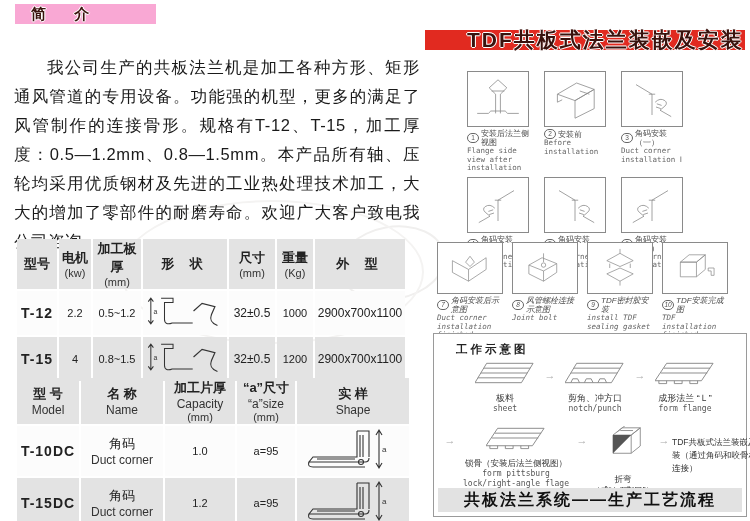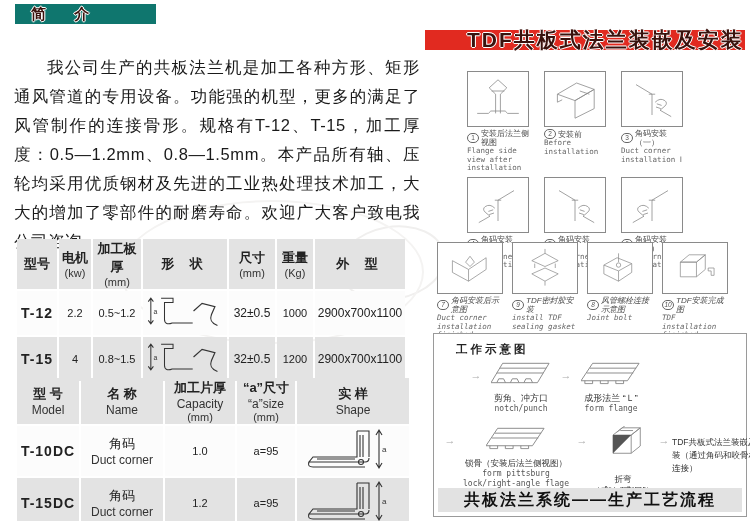--- a/index.html
+++ b/index.html
@@ -5,21 +5,21 @@
   html,body{margin:0;padding:0;}
   body{
     width:750px;height:521px;position:relative;background:#ffffff;
     font-family:"Liberation Sans",sans-serif;color:#1c1c1c;overflow:hidden;
   }
   
   .wm{position:absolute;border:2px solid #f0efee;border-radius:50%;}
   .wm1{left:338px;top:226px;width:104px;height:70px;transform:rotate(-10deg);}
   .wm2{left:120px;top:200px;width:300px;height:140px;border-color:#f4f3f2;}
   
-  .red-bar{position:absolute;background:#0f766e;}
+  .red-bar{position:absolute;background:#f9a8d4;}
   .bar-label{
     font-weight:bold;color:#3a120d;line-height:20px;display:block;
     text-shadow:-1px 0 #fff,1px 0 #fff,0 -1px #fff,0 1px #fff;
   }
   .intro-bar{left:15px;top:4px;width:141px;height:20px;}
   .intro-bar .bar-label{font-size:15px;letter-spacing:12px;padding-left:16px;}
   .intro-text{
     position:absolute;left:14px;top:36px;width:406px;
     font-size:16.5px;line-height:29px;letter-spacing:0.6px;
     text-indent:33px;color:#1a1a1a;text-align:justify;
@@ -418,65 +418,72 @@
           <div class="cap-zh">
             <span class="num">7</span>
             <span>角码安装后示意图</span>
           </div>
       <div class="cap-en" style="width:66px;">Duct corner installation finished</div>
         </div>
     </div>
     <div class="step">
       <div class="sbox">
           <svg class="sk" width="58" height="44" viewBox="0 0 60 60">
+            <use href="#sk-bolt"></use>
+          </svg>
+        </div>
+      <div class="cap">
+          <div class="cap-zh">
+            <span class="num">8</span>
+            <span>风管螺栓连接示意图</span>
+          </div>
+      <div class="cap-en" style="width:66px;">Joint bolt</div>
+        </div>
+    </div>
+    <div class="step">
+      <div class="sbox">
+          <svg class="sk" width="58" height="44" viewBox="0 0 60 60">
             <use href="#sk-gasket"></use>
           </svg>
         </div>
       <div class="cap">
           <div class="cap-zh">
             <span class="num">9</span>
             <span>TDF密封胶安装</span>
           </div>
       <div class="cap-en" style="width:66px;">install TDF sealing gasket</div>
         </div>
     </div>
     <div class="step">
       <div class="sbox">
           <svg class="sk" width="58" height="44" viewBox="0 0 60 60">
-            <use href="#sk-bolt"></use>
-          </svg>
-        </div>
-      <div class="cap">
-          <div class="cap-zh">
-            <span class="num">8</span>
-            <span>风管螺栓连接示意图</span>
-          </div>
-      <div class="cap-en" style="width:66px;">Joint bolt</div>
-        </div>
-    </div>
-    <div class="step">
-      <div class="sbox">
-          <svg class="sk" width="58" height="44" viewBox="0 0 60 60">
             <use href="#sk-done"></use>
           </svg>
         </div>
       <div class="cap">
           <div class="cap-zh">
             <span class="num">10</span>
             <span>TDF安装完成图</span>
           </div>
       <div class="cap-en" style="width:66px;">TDF installation finished</div>
         </div>
     </div>
   </div>
 
   <div class="workbox">
     <div class="work-title">工作示意图</div>
 
     <div class="flow1">
+      <div class="fitem">
+        <svg class="sk" width="60" height="24" viewBox="0 0 62 24">
+            <use href="#sk-sheet"></use>
+          </svg>
+        <div class="f-zh">板料</div>
+        <div class="f-en">sheet</div>
+      </div>
       <div class="farrow"></div>
       <div class="fitem">
         <svg class="sk" width="60" height="24" viewBox="0 0 62 24">
             <use href="#sk-sheet-notch"></use>
           </svg>
         <div class="f-zh">剪角、冲方口</div>
         <div class="f-en">notch/punch</div>
       </div>
       <div class="farrow"></div>
       <div class="fitem">

